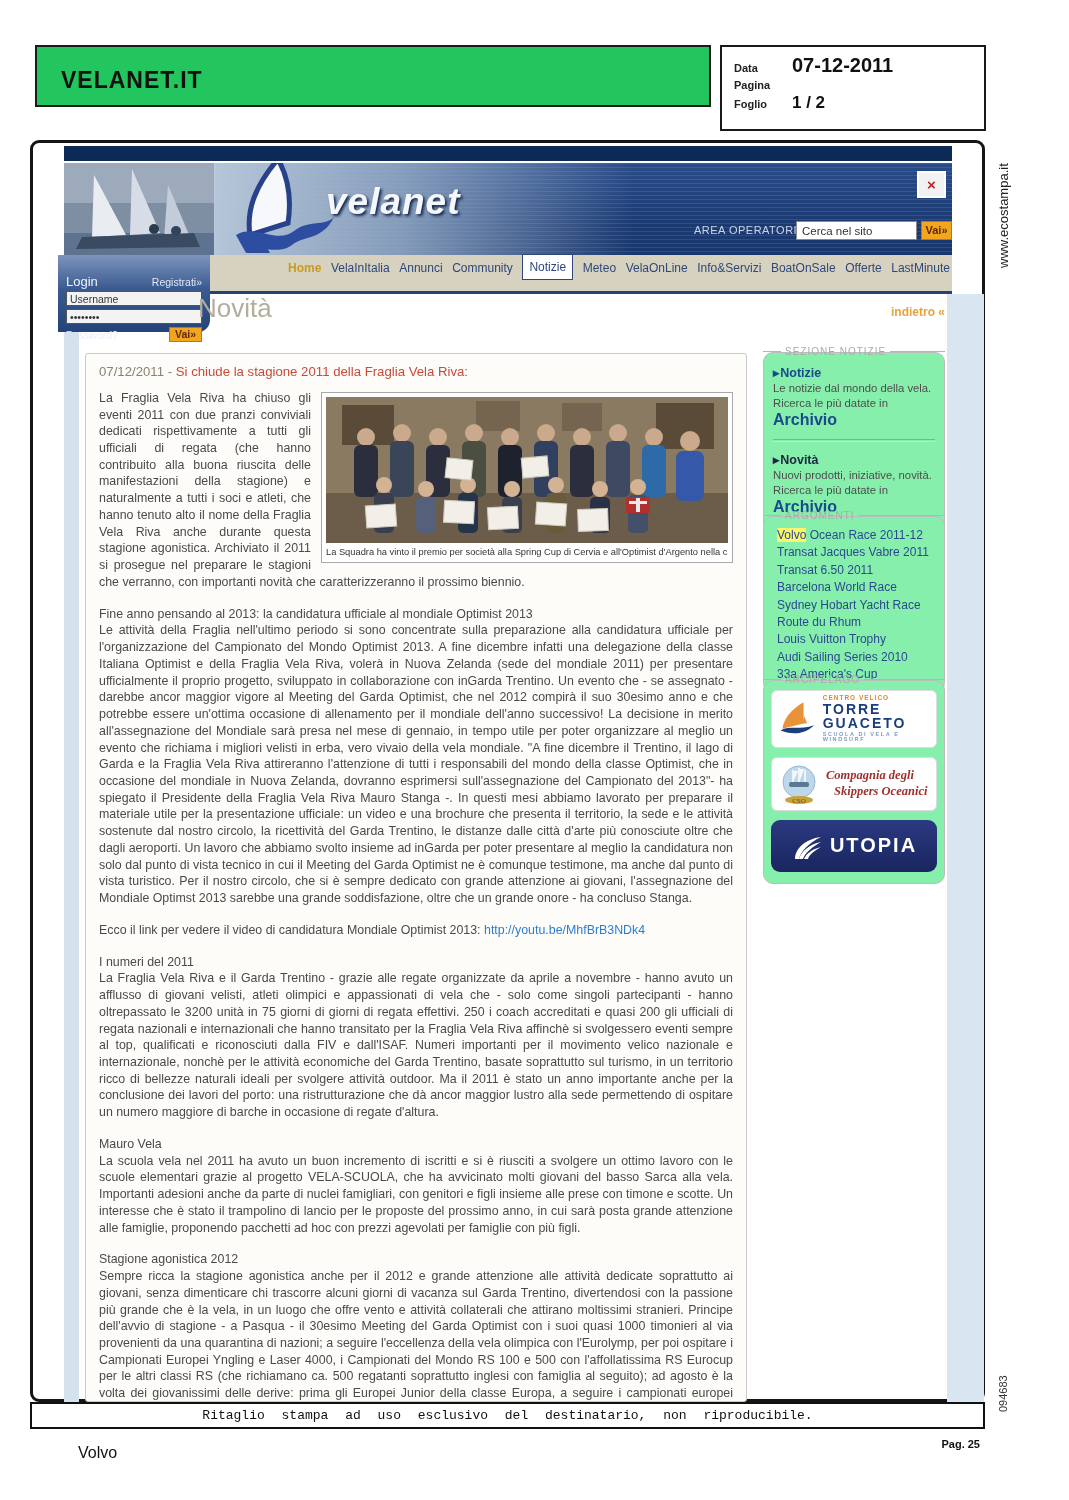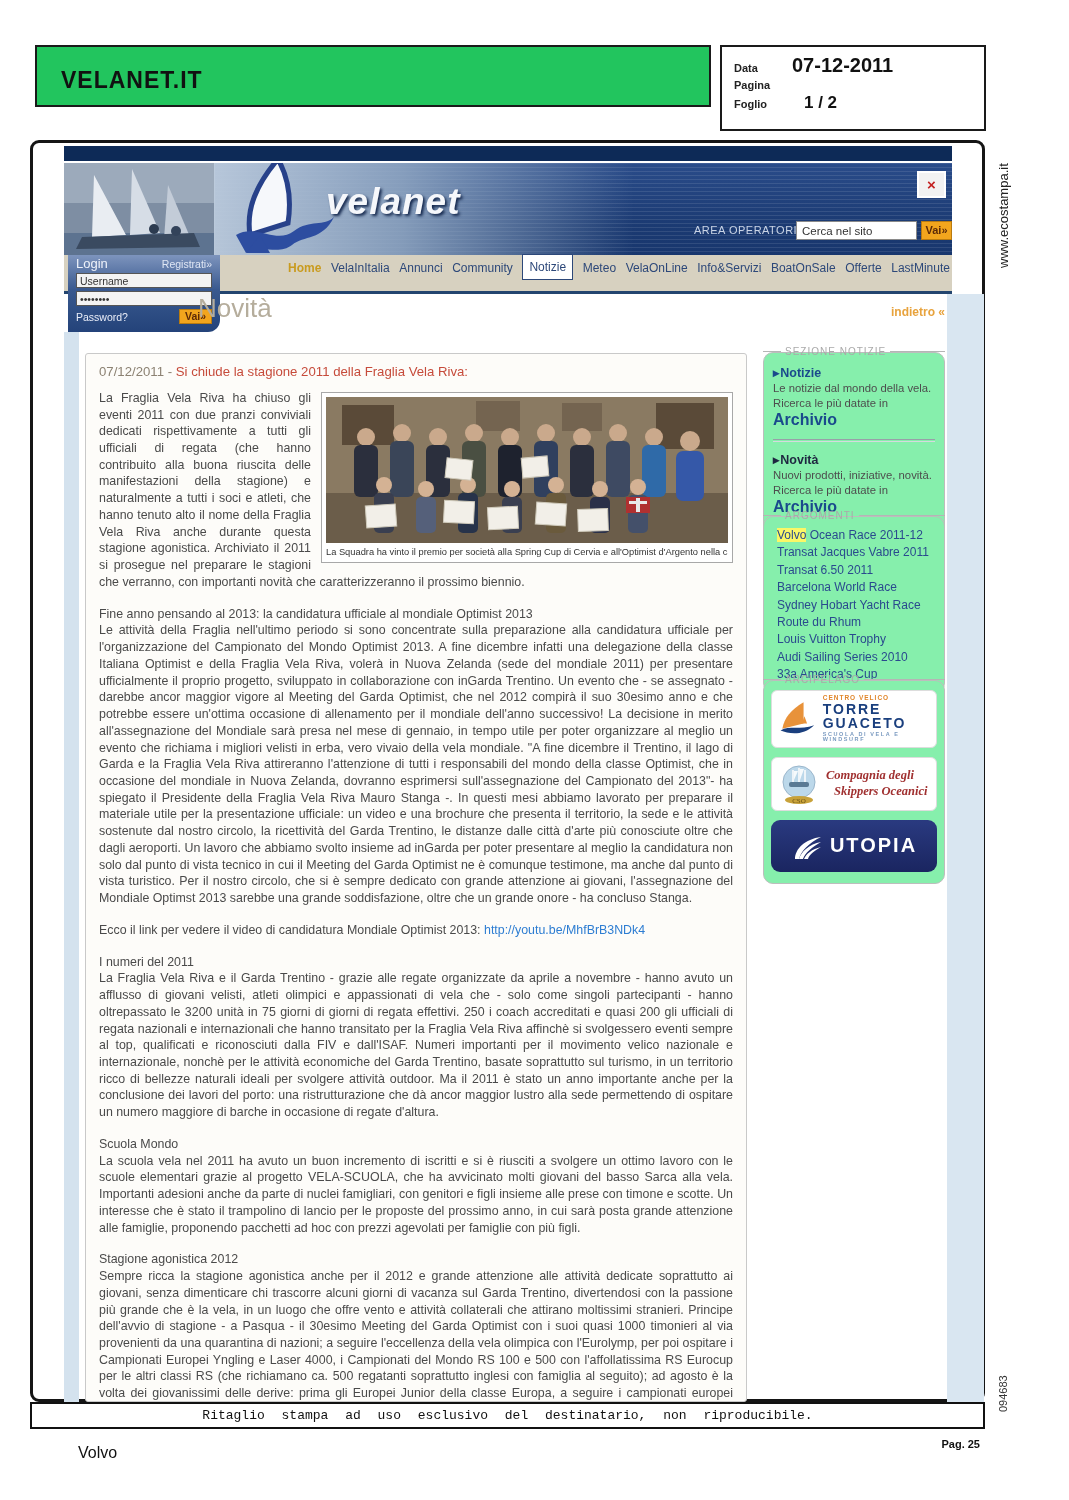--- a/index.html
+++ b/index.html
@@ -6,21 +6,21 @@
   html,body { width:1069px; height:1500px; background:#fff; font-family:"Liberation Sans", sans-serif; color:#333; }
   .abs { position:absolute; }
 
   
   .src-box { left:35px; top:45px; width:676px; height:62px; border:2px solid #1a1a1a; background:#22c55e; }
   .src-name { position:absolute; left:24px; top:20px; font-size:23px; font-weight:bold; letter-spacing:1px; color:#111; }
   .info-box { left:720px; top:45px; width:266px; height:86px; border:2px solid #1a1a1a; background:#fff; padding:7px 12px; }
   .info-row { display:flex; align-items:baseline; margin-bottom:2px; }
   .info-label { width:58px; font-size:11px; font-weight:bold; color:#222; }
   .info-val { font-size:20px; font-weight:bold; color:#111; }
-  .info-val.small { font-size:17px;margin-left:12px; }
+  .info-val.small { font-size:17px; }
   .vtext { position:absolute; transform:rotate(-90deg); transform-origin:left top; font-size:13px; color:#222; white-space:nowrap; }
   .vcode { font-size:11px; color:#333; }
   .main-frame { left:30px; top:140px; width:955px; height:1262px; border:3px solid #151515; border-radius:9px; background:#fff; }
   .rit-strip { left:30px; top:1402px; width:955px; height:27px; border:2px solid #111; background:#fff; display:flex; align-items:center; justify-content:center;
                font-family:"Liberation Mono", monospace; font-size:13px; color:#111; word-spacing:9px; }
   .bottom-left { left:78px; top:1444px; font-size:16px; color:#111; }
   .bottom-right { left:880px; top:1438px; width:100px; text-align:right; font-size:11px; font-weight:bold; color:#111; }
 
   
   .topbar { left:64px; top:146px; width:888px; height:15px; background:#0d2a57; }
@@ -35,21 +35,21 @@
   .search-inp { position:absolute; left:732px; top:58px; width:121px; height:19px; background:#fff; border:1px solid #8a8a8a; font-size:11.5px; color:#333; padding-left:5px; font-family:"Liberation Sans",sans-serif; }
   .go-btn { position:absolute; left:857px; top:58px; width:31px; height:19px; background:#f2a51d; border:1px solid #b97b10; color:#5c2a08; font-size:11px; font-weight:bold; line-height:16px; text-align:center; cursor:pointer; }
 
   .navbar { left:64px; top:255px; width:888px; height:37px; background:#d7d1c0; }
   .nav-divider { left:64px; top:291px; width:888px; height:3px; background:#23456f; }
   .nav-items { left:288px; top:257px; width:662px; height:22px; display:flex; justify-content:space-between; align-items:center; font-size:12px; color:#2d4879; }
   .nav-item { cursor:pointer; white-space:nowrap; }
   .nav-item.home { color:#c99b1f; font-weight:bold; }
   .nav-item.sel { background:#fff; border:1px solid #2d4879; padding:5px 6px; position:relative; top:-1px; }
 
-  .login-box { left:68px; top:255px; width:152px; height:77px; background:linear-gradient(180deg,#7d94bd 0%,#39598f 45%,#24437a 100%); border-radius:0 0 12px 0; padding:1px 8px 4px 8px; }
+  .login-box { left:58px; top:255px; width:152px; height:77px; background:linear-gradient(180deg,#7d94bd 0%,#39598f 45%,#24437a 100%); border-radius:0 0 12px 0; padding:19px 8px 4px 8px; }
   .login-head { display:flex; justify-content:space-between; align-items:baseline; margin-bottom:2px; }
   .login-title { color:#eef2fa; font-size:13px; }
   .login-reg { color:#dfe6f4; font-size:10.5px; cursor:pointer; }
   .login-inp { width:136px; height:15px; background:#f3f3f3; border:1px solid #555; font-size:10.5px; color:#333; padding-left:3px; margin-bottom:3px; display:block; font-family:"Liberation Sans",sans-serif; }
   .login-foot { display:flex; justify-content:space-between; align-items:center; }
   .pwd-link { color:#e9edf8; font-size:10.5px; cursor:pointer; }
   .vai-btn { background:#f2a51d; border:1px solid #b97b10; color:#5c2a08; font-size:10.5px; font-weight:bold; padding:0 5px; height:15px; cursor:pointer; }
 
   .strip-left { left:64px; top:332px; width:15px; height:1070px; background:#d4e2ee; }
   .strip-right { left:947px; top:294px; width:37px; height:1108px; background:#d9e6f1; }
@@ -245,21 +245,21 @@
     <div class="photo-cap">La Squadra ha vinto il premio per società alla Spring Cup di Cervia e all'Optimist d'Argento nella categoria Cadetti.</div>
   </div>
   <div class="para">La Fraglia Vela Riva ha chiuso gli eventi 2011 con due pranzi conviviali dedicati rispettivamente a tutti gli ufficiali di regata (che hanno contribuito alla buona riuscita delle manifestazioni della stagione) e naturalmente a tutti i soci e atleti, che hanno tenuto alto il nome della Fraglia Vela Riva anche durante questa stagione agonistica. Archiviato il 2011 si prosegue nel preparare le stagioni che verranno, con importanti novità che caratterizzeranno il prossimo biennio.</div>
   <div class="para tight">Fine anno pensando al 2013: la candidatura ufficiale al mondiale Optimist 2013</div>
   <div class="para">Le attività della Fraglia nell'ultimo periodo si sono concentrate sulla preparazione alla candidatura ufficiale per l'organizzazione del Campionato del Mondo Optimist 2013. A fine dicembre infatti una delegazione della classe Italiana Optimist e della Fraglia Vela Riva, volerà in Nuova Zelanda (sede del mondiale 2011) per presentare ufficialmente il proprio progetto, sviluppato in collaborazione con inGarda Trentino. Un evento che - se assegnato - darebbe ancor maggior vigore al Meeting del Garda Optimist, che nel 2012 compirà il suo 30esimo anno e che potrebbe essere un'ottima occasione di allenamento per il mondiale dell'anno successivo! La decisione in merito all'assegnazione del Mondiale sarà presa nel mese di gennaio, in tempo utile per poter organizzare al meglio un evento che richiama i migliori velisti in erba, vero vivaio della vela mondiale. "A fine dicembre il Trentino, il lago di Garda e la Fraglia Vela Riva attireranno l'attenzione di tutti i responsabili del mondo della classe Optimist, che in occasione del mondiale in Nuova Zelanda, dovranno esprimersi sull'assegnazione del Campionato del 2013"- ha spiegato il Presidente della Fraglia Vela Riva Mauro Stanga -. In questi mesi abbiamo lavorato per preparare il materiale utile per la presentazione ufficiale: un video e una brochure che presenta il territorio, la sede e le attività sostenute dal nostro circolo, la ricettività del Garda Trentino, le distanze dalle città d'arte più conosciute oltre che dagli aeroporti. Un lavoro che abbiamo svolto insieme ad inGarda per poter presentare al meglio la candidatura non solo dal punto di vista tecnico in cui il Meeting del Garda Optimist ne è comunque testimone, ma anche dal punto di vista turistico. Per il nostro circolo, che si è sempre dedicato con grande attenzione ai giovani, l'assegnazione del Mondiale Optimst 2013 sarebbe una grande soddisfazione, oltre che un grande onore - ha concluso Stanga.</div>
   <div class="para">
     <span>Ecco il link per vedere il video di candidatura Mondiale Optimist 2013: </span><a class="art-link" href="#">http://youtu.be/MhfBrB3NDk4</a>
   </div>
   <div class="para tight">I numeri del 2011</div>
   <div class="para">La Fraglia Vela Riva e il Garda Trentino - grazie alle regate organizzate da aprile a novembre - hanno avuto un afflusso di giovani velisti, atleti olimpici e appassionati di vela che - solo come singoli partecipanti - hanno oltrepassato le 3200 unità in 75 giorni di giorni di regata effettivi. 250 i coach accreditati e quasi 200 gli ufficiali di regata nazionali e internazionali che hanno transitato per la Fraglia Vela Riva affinchè si svolgessero eventi sempre al top, qualificati e riconosciuti dalla FIV e dall'ISAF. Numeri importanti per il movimento velico nazionale e internazionale, nonchè per le attività economiche del Garda Trentino, basate soprattutto sul turismo, in un territorio ricco di bellezze naturali ideali per svolgere attività outdoor. Ma il 2011 è stato un anno importante anche per la conclusione dei lavori del porto: una ristrutturazione che dà ancor maggior lustro alla sede permettendo di ospitare un numero maggiore di barche in occasione di regate d'altura.</div>
-  <div class="para tight">Scuola Mondo</div>
+  <div class="para tight">Mauro Vela</div>
   <div class="para">La scuola vela nel 2011 ha avuto un buon incremento di iscritti e si è riusciti a svolgere un ottimo lavoro con le scuole elementari grazie al progetto VELA-SCUOLA, che ha avvicinato molti giovani del basso Sarca alla vela. Importanti adesioni anche da parte di nuclei famigliari, con genitori e figli insieme alle prese con timone e scotte. Un interesse che è stato il trampolino di lancio per le proposte del prossimo anno, in cui sarà posta grande attenzione alle famiglie, proponendo pacchetti ad hoc con prezzi agevolati per famiglie con più figli.</div>
   <div class="para tight">Stagione agonistica 2012</div>
   <div class="para">Sempre ricca la stagione agonistica anche per il 2012 e grande attenzione alle attività dedicate soprattutto ai giovani, senza dimenticare chi trascorre alcuni giorni di vacanza sul Garda Trentino, divertendosi con la passione più grande che è la vela, in un luogo che offre vento e attività collaterali che attirano moltissimi stranieri. Principe dell'avvio di stagione - a Pasqua - il 30esimo Meeting del Garda Optimist con i suoi quasi 1000 timonieri al via provenienti da una quarantina di nazioni; a seguire l'eccellenza della vela olimpica con l'Eurolymp, per poi ospitare i Campionati Europei Yngling e Laser 4000, i Campionati del Mondo RS 100 e 500 con l'affollatissima RS Eurocup per le altri classi RS (che richiamano ca. 500 regatanti soprattutto inglesi con famiglia al seguito); ad agosto è la volta dei giovanissimi delle derive: prima gli Europei Junior della classe Europa, a seguire i campionati europei Junior delle agguerritissime classi 420 e 470. Ma ci sarà ancora clima internazionale a fine agosto con i campionati continentali dei veloci F15, che lasceranno il passo a settembre ai Campionati del mondo YOUTH dell'olimpica 49er, classe che contemporaneamente svolgerà i Campionati Europei assoluti, affiancati dai Mondiali del doppio giovanile - probabile olimpico per le donne a Rio 2016 - il 29er XX. Un Campionato Europeo e Mondiale dietro l'altro, che saranno intervallati dalle ormai classiche regate riservate a classi veliche come la Laser SB3, Melges 24 e da due Campionati Nazionali, quello Surprise e Soling, previsti nel mese di settembre. Per gli appassionati di altura non mancherà la Fraglia Cup con una serie di tappe da svolgersi tra primavera, estate e autunno. Tra le novità introdotte con il</div>
 </div>
 
 <div class="abs side" style="left:763px; top:346px;">
   <div class="side-head">
       <span class="l1"></span>
       <span>SEZIONE NOTIZIE</span>
       <span class="l2"></span>

